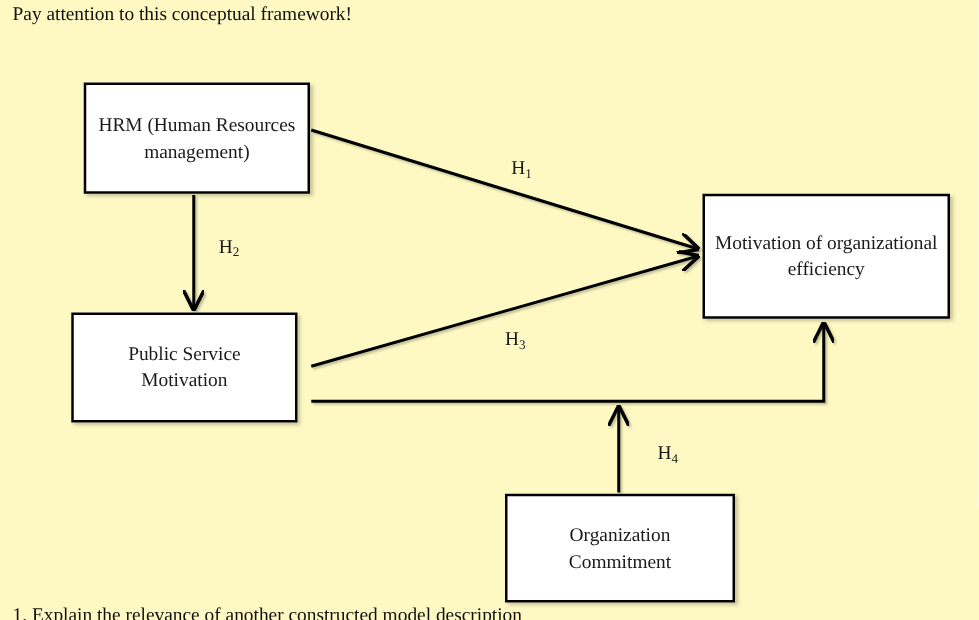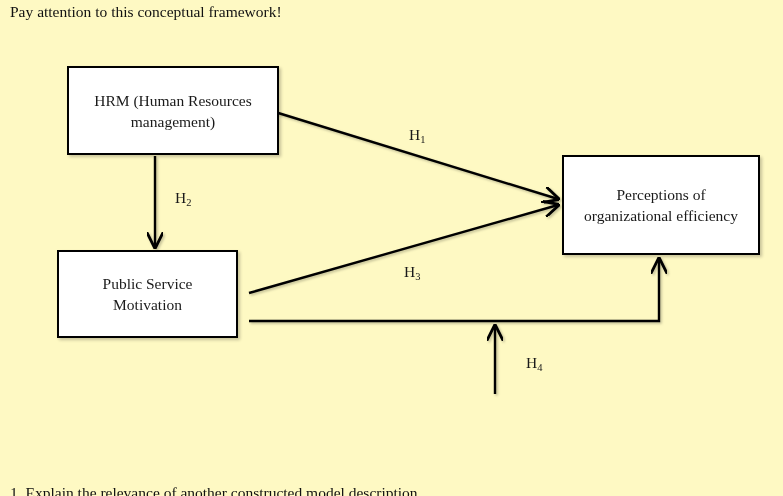--- a/index.html
+++ b/index.html
@@ -45,21 +45,21 @@
     align-items: center;
     justify-content: center;
     text-align: center;
     font-size: 15.5px;
     line-height: 21px;
     color: #1a1a1a;
     box-shadow: 2px 2px 3px rgba(0,0,0,0.22);
     z-index: 3;
   }
   .node span { display: block; padding: 0 8px; }
-  #node-hrm  { left: 67px;  top: 66px;  width: 212px; height: 89px; }
+  #node-hrm  { left: 67px;  top: 66px;  width: 181px; height: 89px; }
   #node-psm  { left: 57px;  top: 250px; width: 181px; height: 88px; }
   #node-perc { left: 562px; top: 155px; width: 198px; height: 100px; }
   #node-oc   { left: 404px; top: 395px; width: 184px; height: 87px; }
 
   svg#edges {
     position: absolute;
     left: 0; top: 0;
     width: 783px;
     height: 496px;
     z-index: 1;
@@ -110,23 +110,26 @@
 
   <div class="node" id="node-hrm">
     <span>HRM (Human Resources management)</span>
   </div>
 
   <div class="node" id="node-psm">
     <span>Public Service Motivation</span>
   </div>
 
   <div class="node" id="node-perc">
-    <span>Perceptions of organizational efficiency</span>
+    <span>Motivation of organizational efficiency</span>
   </div>
 
+  <div class="node" id="node-oc">
+    <span>Organization Commitment</span>
+  </div>
 
   <div class="hlabel" id="label-h1"><span>H</span><sub>1</sub></div>
 
   <div class="hlabel" id="label-h2"><span>H</span><sub>2</sub></div>
 
   <div class="hlabel" id="label-h3"><span>H</span><sub>3</sub></div>
 
   <div class="hlabel" id="label-h4"><span>H</span><sub>4</sub></div>
 
   <div class="caption-bottom">1. Explain the relevance of another constructed model description</div>

